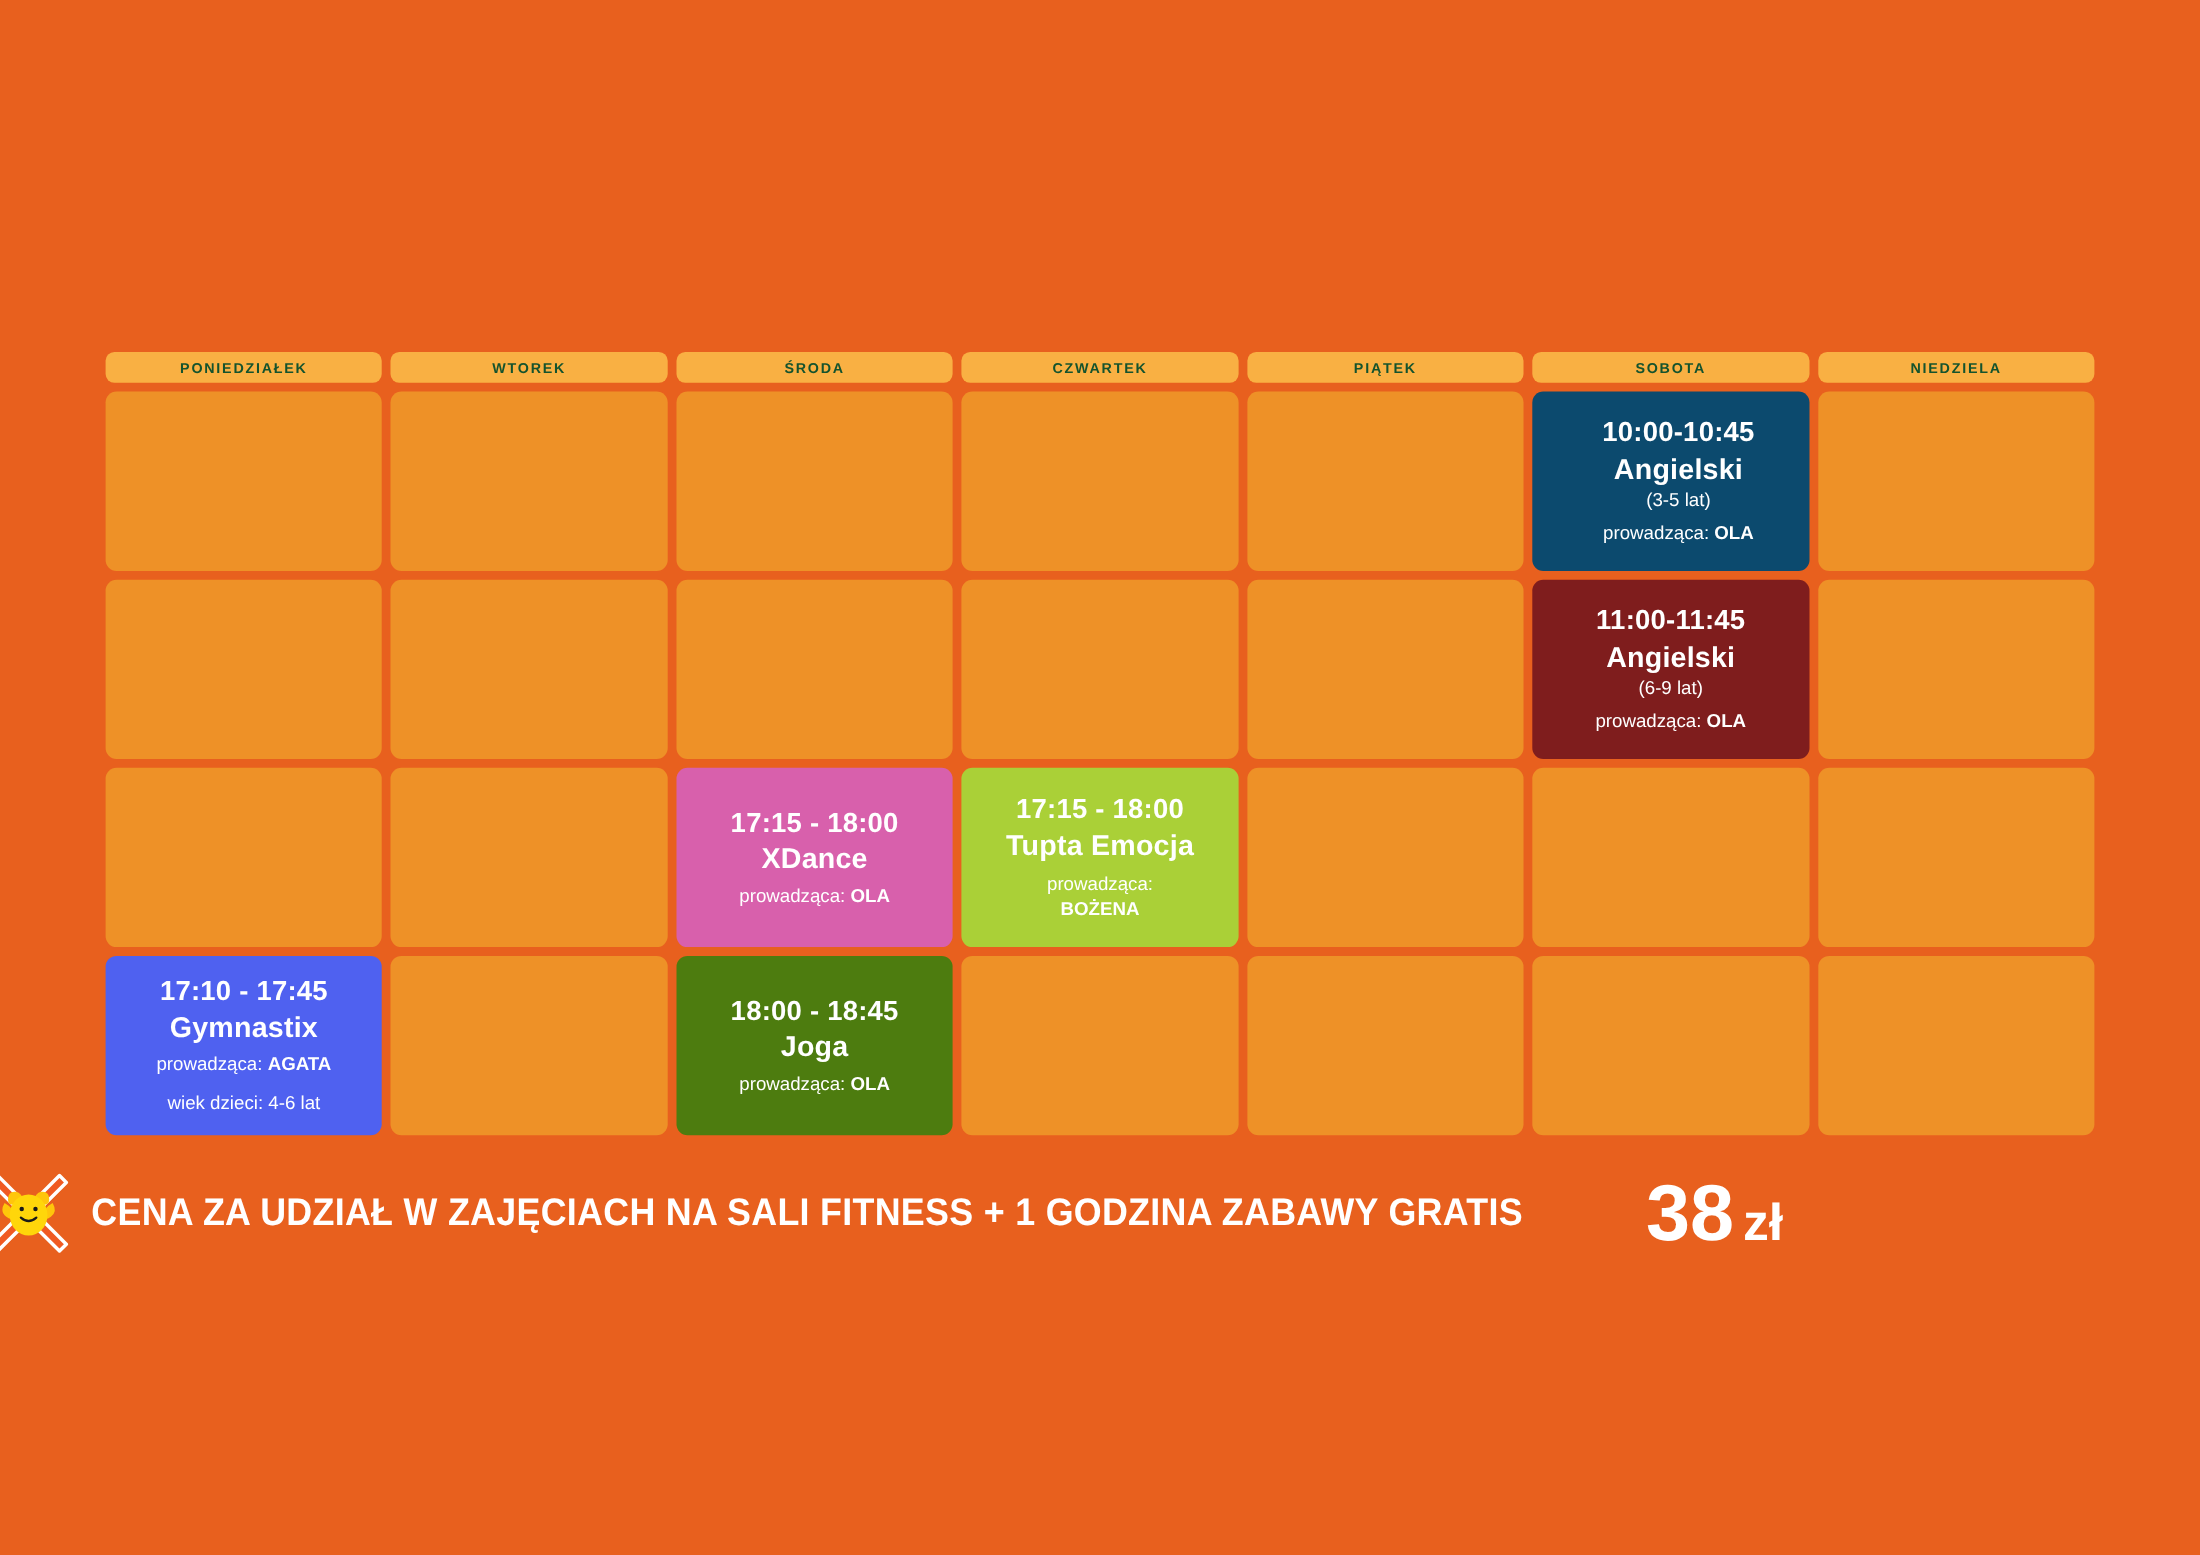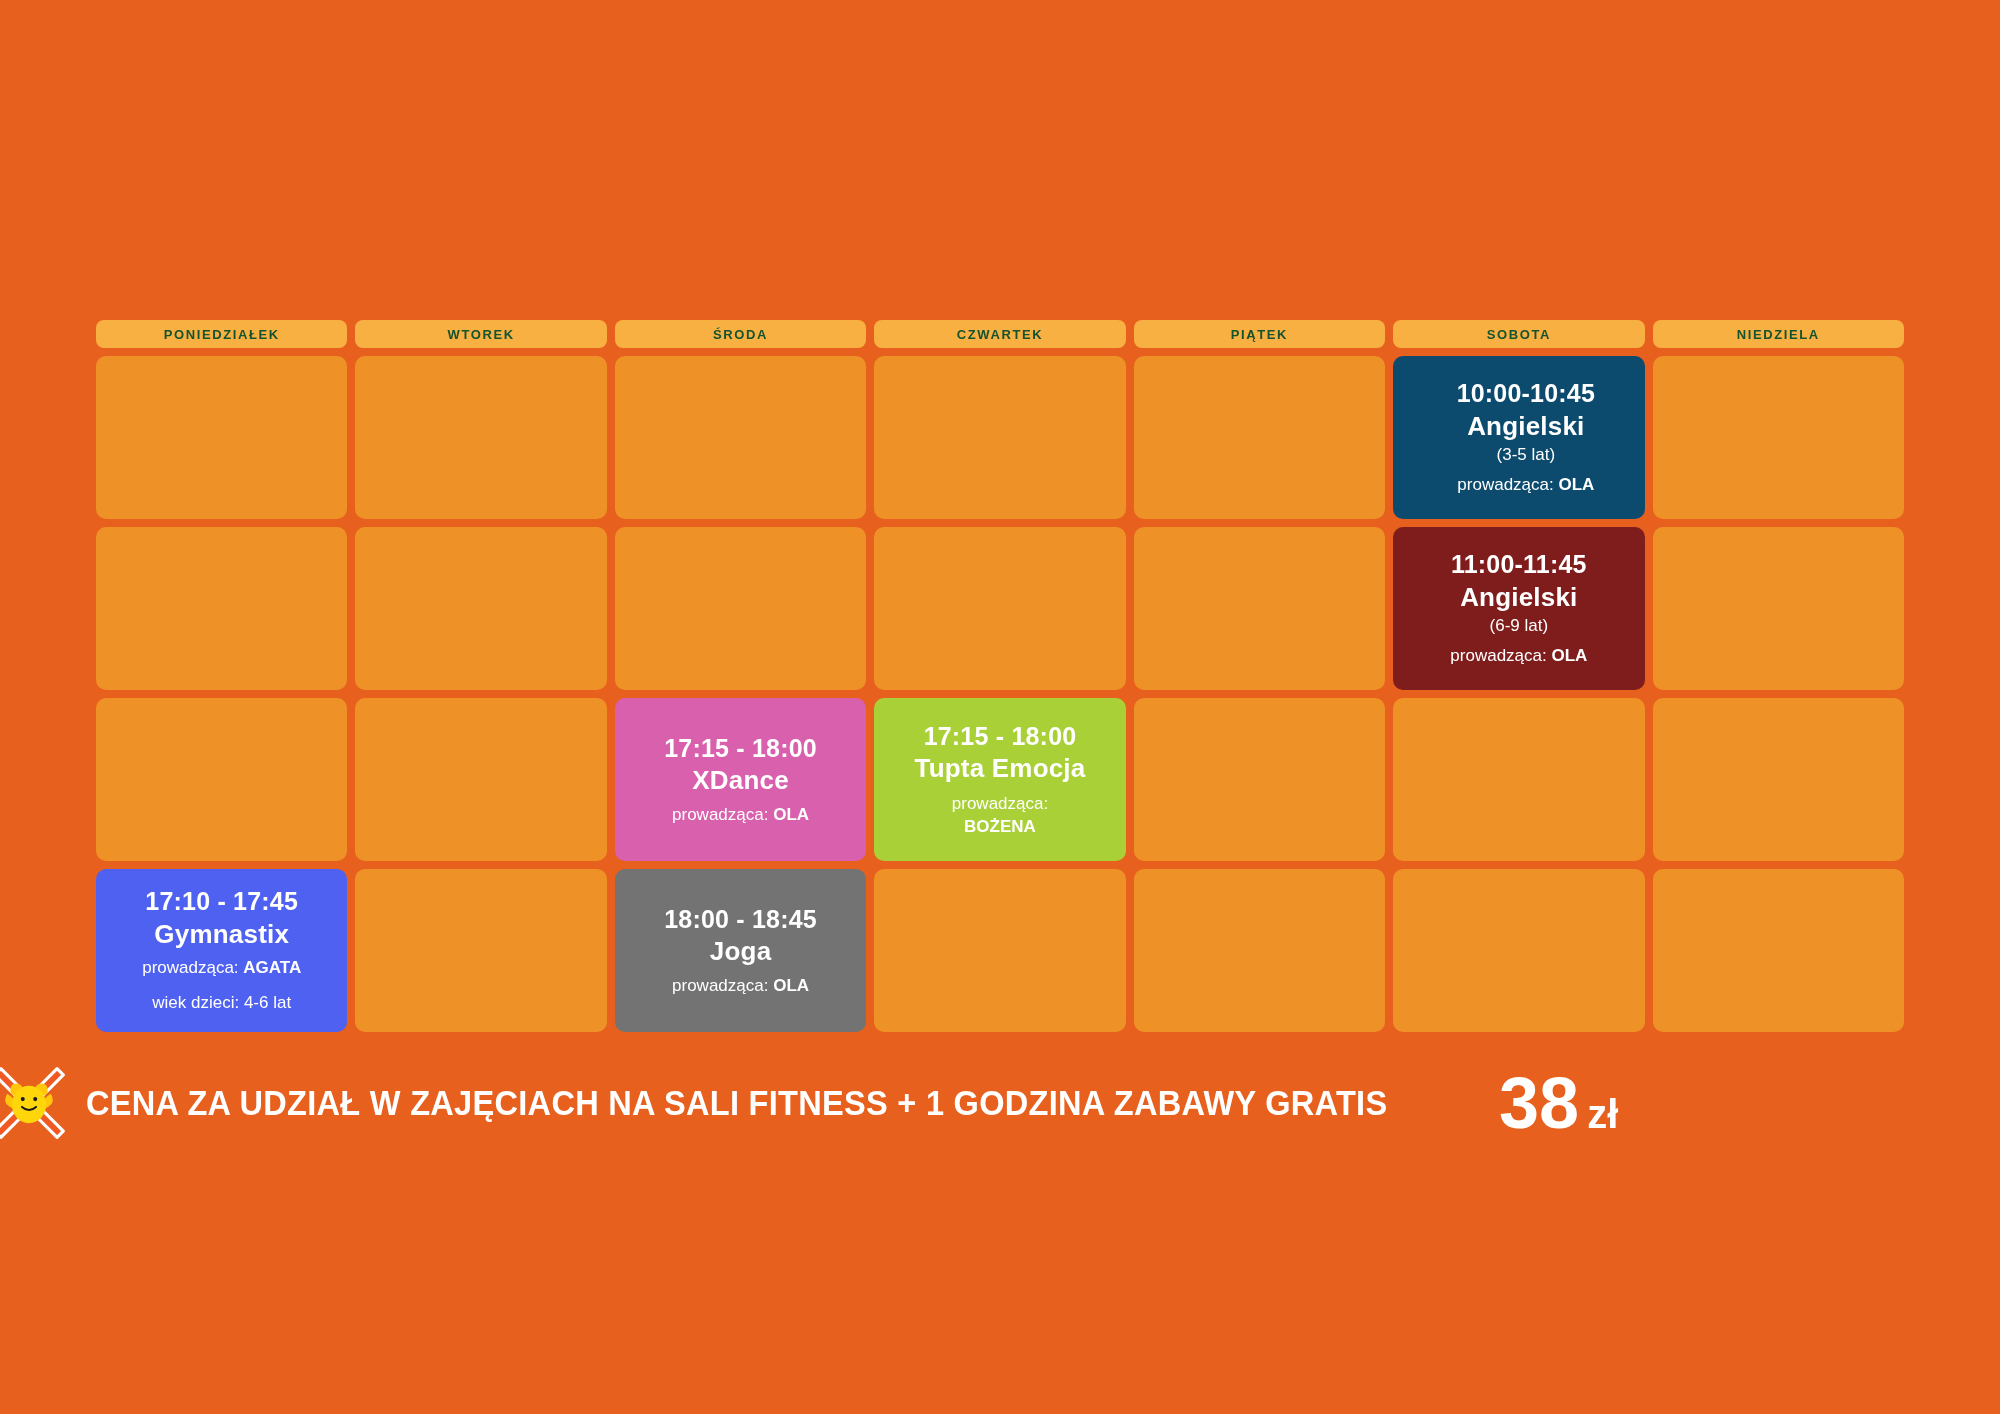--- a/index.html
+++ b/index.html
@@ -123,21 +123,21 @@
   .price {
     color: #FFFFFF;
     font-weight: bold;
     font-size: 72px;
     line-height: 1;
     margin-left: 14px;
     display: flex;
     align-items: baseline;
   }
   .price .cur {
-    font-size: 40px;
+    font-size: 47px;
     margin-left: 8px;
     font-weight: bold;
   }
 </style>
 </head>
 <body>
 
 <div class="schedule-wrap">
   <div class="grid" id="grid-root">
       <div class="day-header">PONIEDZIAŁEK</div>
@@ -186,21 +186,21 @@
       <div class="cell empty"></div>
       <div class="cell empty"></div>
       <div class="cell empty"></div>
       <div class="cell" style="background: rgb(79, 97, 240);">
         <div class="c-time">17:10 - 17:45</div>
         <div class="c-title">Gymnastix</div>
         <div class="c-lead"><span>prowadząca: </span><b>AGATA</b></div>
         <div class="c-age">wiek dzieci: 4-6 lat</div>
       </div>
       <div class="cell empty"></div>
-      <div class="cell" style="background: #737373;">
+      <div class="cell" style="background: #4d7c0f;">
         <div class="c-time">18:00 - 18:45</div>
         <div class="c-title">Joga</div>
         <div class="c-lead"><span>prowadząca: </span><b>OLA</b></div>
       </div>
       <div class="cell empty"></div>
       <div class="cell empty"></div>
       <div class="cell empty"></div>
       <div class="cell empty"></div>
     </div>
 </div>

